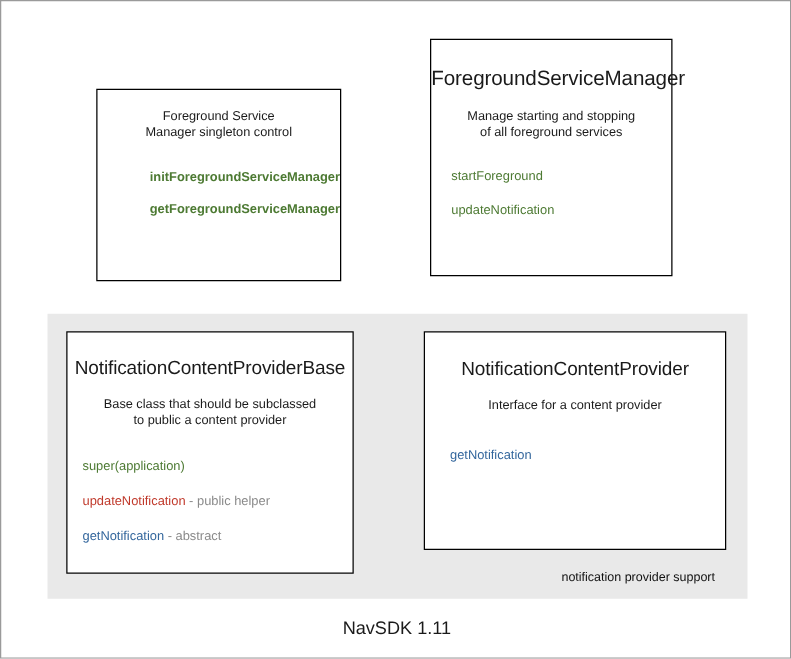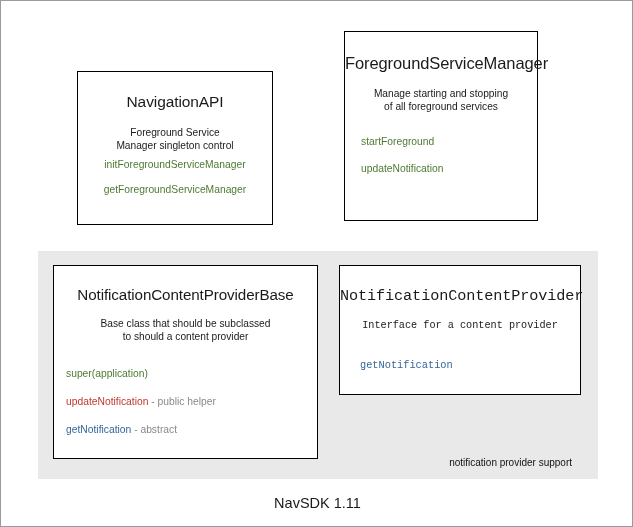--- a/index.html
+++ b/index.html
@@ -67,41 +67,41 @@
   .m-red    { color: #c0392b; }
   .m-blue   { color: #33669c; }
   .m-note   { color: #8a8a8a; }
 
   
   #box-navigation-api {
     left: 76px;  top: 70px;  width: 196px;  height: 154px;
   }
   #box-navigation-api .class-title   { margin-top: 21px; font-size: 15.5px; }
   #box-navigation-api .class-desc    { margin-top: 15px; }
-  #box-navigation-api .member-list   { margin-top: 6px; text-align: center; }
+  #box-navigation-api .member-list   { margin-top: 23px; text-align: right; font-weight: bold; }
   #box-navigation-api .member        { margin-bottom: 12px; }
 
   #box-foreground-service-manager {
     left: 343px; top: 30px;  width: 194px;  height: 190px;
   }
   #box-foreground-service-manager .class-title { margin-top: 22px; font-size: 16.5px; }
   #box-foreground-service-manager .class-desc  { margin-top: 14px; }
   #box-foreground-service-manager .member-list { margin-top: 22px; padding-left: 16px; text-align: left; }
   #box-foreground-service-manager .member      { margin-bottom: 14px; }
 
   #box-notification-content-provider-base {
-    left: 52px;  top: 264px; width: 265px;  height: 194px;
+    left: 52px;  top: 264px; width: 230px;  height: 194px;
   }
   #box-notification-content-provider-base .class-title { margin-top: 20px; font-size: 15.2px; }
   #box-notification-content-provider-base .class-desc  { margin-top: 14px; }
   #box-notification-content-provider-base .member-list { margin-top: 24px; padding-left: 12px; text-align: left; }
   #box-notification-content-provider-base .member      { margin-bottom: 15px; }
 
   #box-notification-content-provider {
-    left: 338px; top: 264px; width: 242px;  height: 130px; font-family: Liberation Mono, monospace;
+    left: 338px; top: 264px; width: 242px;  height: 175px;
   }
   #box-notification-content-provider .class-title { margin-top: 21px; font-size: 15.2px; }
   #box-notification-content-provider .class-desc  { margin-top: 14px; }
   #box-notification-content-provider .member-list { margin-top: 27px; padding-left: 20px; text-align: left; }
   #box-notification-content-provider .member      { margin-bottom: 13px; }
 
   
   #group-notification-provider-support {
     position: absolute;
     left: 37px;
@@ -134,21 +134,20 @@
 </head>
 <body>
 
 <div id="diagram-canvas">
 
   <div id="group-notification-provider-support">
     <div id="group-label">notification provider support</div>
   </div>
 
   <div class="class-box" id="box-navigation-api">
-    <div class="class-title">NavigationAPI</div>
     <div class="class-desc">
       <div>Foreground Service</div>
       <div>Manager singleton control</div>
     </div>
     <ul class="member-list">
       <li class="member">
         <span class="m-green">initForegroundServiceManager</span><span class="m-note"></span>
       </li>
       <li class="member">
         <span class="m-green">getForegroundServiceManager</span><span class="m-note"></span>
@@ -169,21 +168,21 @@
       <li class="member">
         <span class="m-green">updateNotification</span><span class="m-note"></span>
       </li>
     </ul>
   </div>
 
   <div class="class-box" id="box-notification-content-provider-base">
     <div class="class-title">NotificationContentProviderBase</div>
     <div class="class-desc">
       <div>Base class that should be subclassed</div>
-      <div>to should a content provider</div>
+      <div>to public a content provider</div>
     </div>
     <ul class="member-list">
       <li class="member">
         <span class="m-green">super(application)</span><span class="m-note"></span>
       </li>
       <li class="member">
         <span class="m-red">updateNotification</span><span class="m-note"> - public helper</span>
       </li>
       <li class="member">
         <span class="m-blue">getNotification</span><span class="m-note"> - abstract</span>

